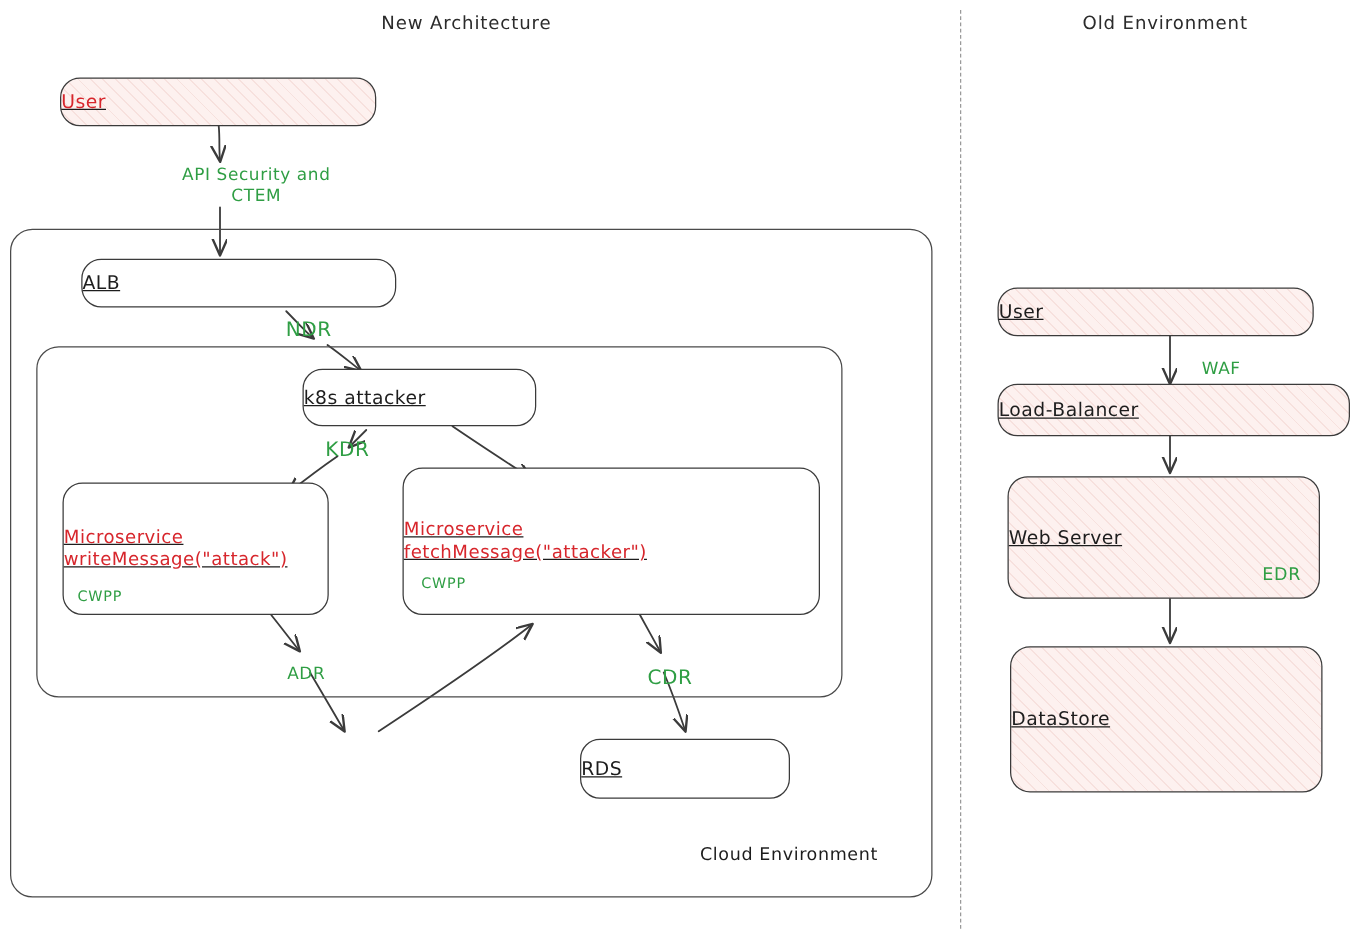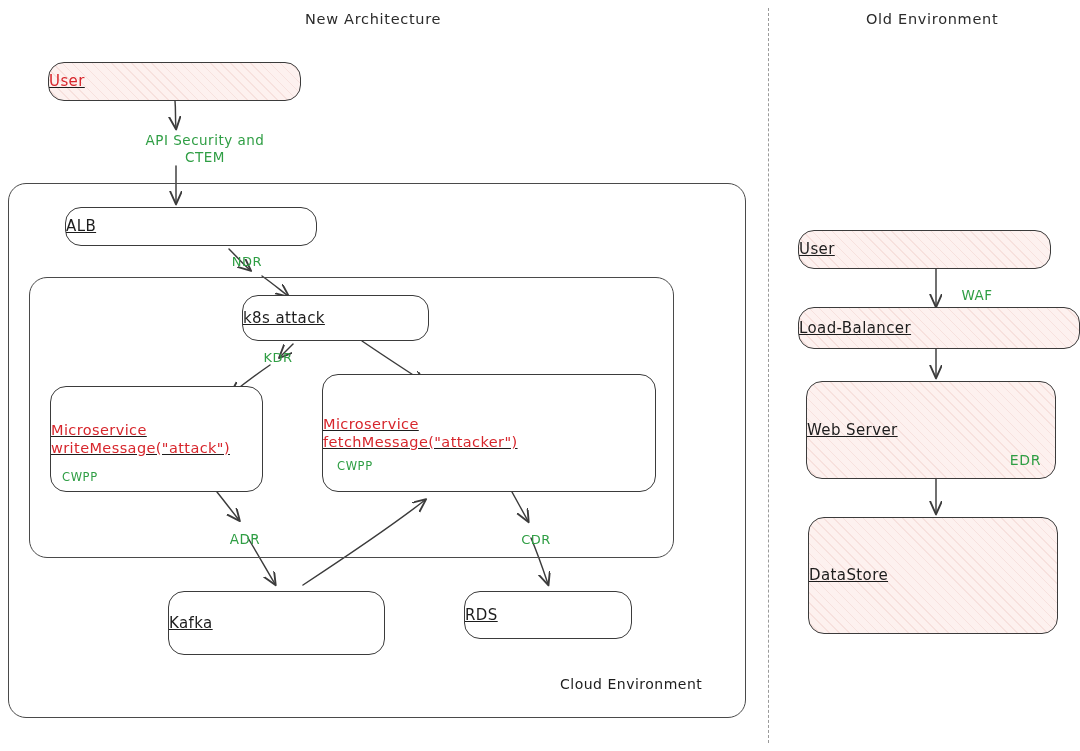--- a/index.html
+++ b/index.html
@@ -46,21 +46,21 @@
     position:absolute;font-size:14px;color:#1d1d1d;letter-spacing:.5px;white-space:nowrap;
   }
 
   
   .tag-green{
     position:absolute;color:#2f9e44;font-size:11.5px;letter-spacing:.6px;white-space:nowrap;
   }
 
   
   .edge-label{
-    position:absolute;color:#2f9e44;font-size:13px;letter-spacing:.5px;
+    position:absolute;color:#2f9e44;font-size:16px;letter-spacing:.5px;
     text-align:center;white-space:pre-line;line-height:1.25;
   }
   .edge-label.big{font-size:13.5px;}
 
   
   .panel-title{
     position:absolute;font-size:14.5px;color:#2b2b2b;letter-spacing:.7px;white-space:nowrap;
   }
 
   .divider{
@@ -118,38 +118,35 @@
 
   <div class="node pinkfill" style="left:48px;top:62px;width:253px;height:39px;">
     <span class="node-label red">User</span>
   </div>
 
   <div class="node white" style="left:65px;top:207px;width:252px;height:39px;">
     <span class="node-label">ALB</span>
   </div>
 
   <div class="node white" style="left:242px;top:295px;width:187px;height:46px;">
-    <span class="node-label">k8s attack</span>
+    <span class="node-label">k8s attacker</span>
   </div>
 
   <div class="node white" style="left:50px;top:386px;width:213px;height:106px;">
     <span class="node-label red-2">Microservice</span>
     <span class="node-label red-2">writeMessage("attack")</span>
     <span class="tag-green" style="left:11px;bottom:7px;">CWPP</span>
   </div>
 
   <div class="node white" style="left:322px;top:374px;width:334px;height:118px;">
     <span class="node-label red-2">Microservice</span>
     <span class="node-label red-2">fetchMessage("attacker")</span>
     <span class="tag-green" style="left:14px;bottom:18px;">CWPP</span>
   </div>
 
-  <div class="node white" style="left:168px;top:591px;width:217px;height:64px;">
-    <span class="node-label">Kafka</span>
-  </div>
 
   <div class="node white" style="left:464px;top:591px;width:168px;height:48px;">
     <span class="node-label">RDS</span>
   </div>
 
   <div class="edge-label big" style="left:126px;top:132px;width:130px;margin-left:14px;">API Security and
 CTEM</div>
   <div class="edge-label" style="left:227px;top:254px;width:40px;">NDR</div>
   <div class="edge-label" style="left:258px;top:350px;width:40px;">KDR</div>
   <div class="edge-label big" style="left:222px;top:531px;width:46px;">ADR</div>

